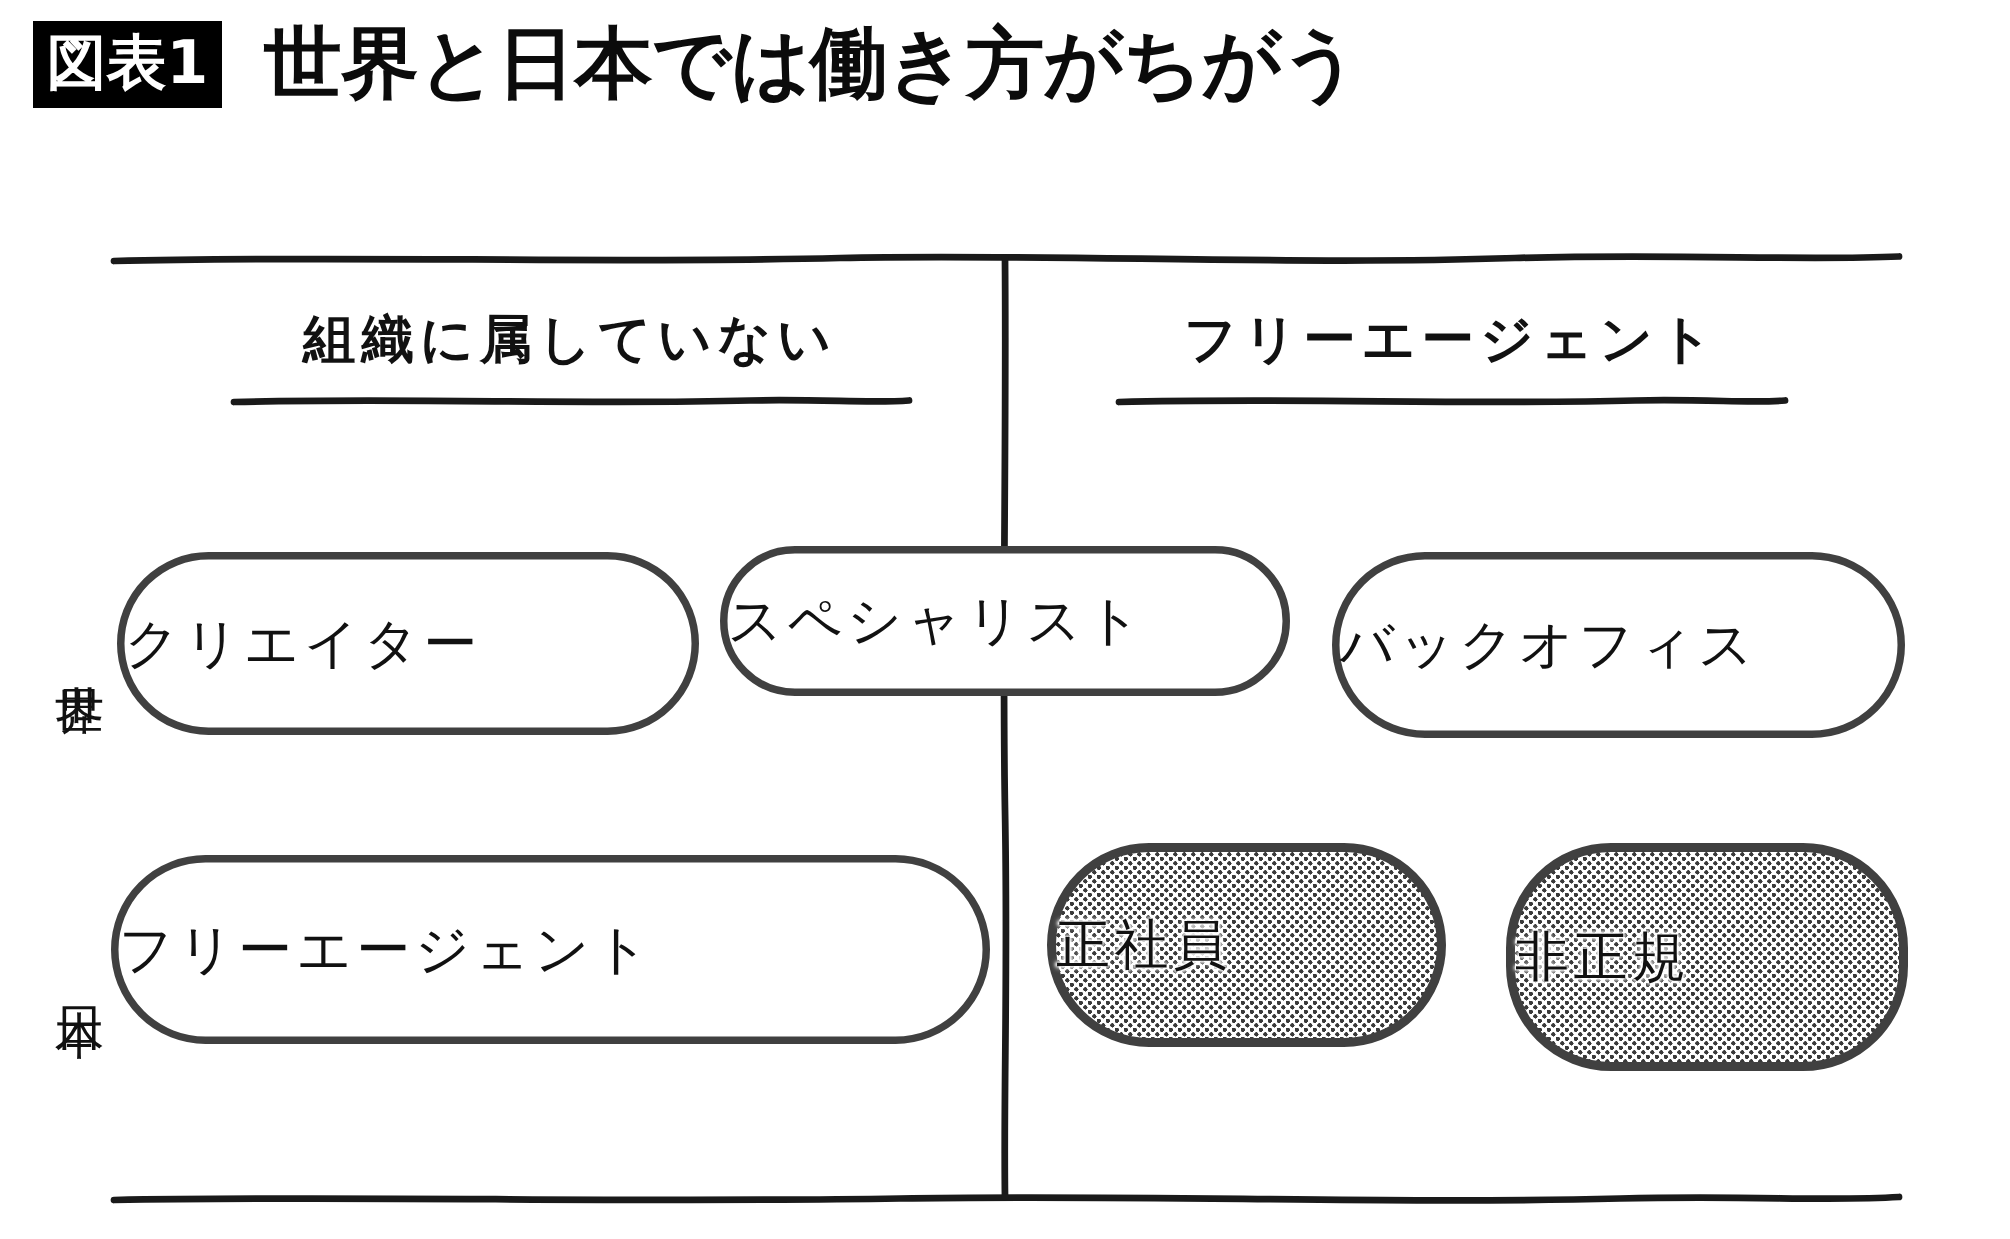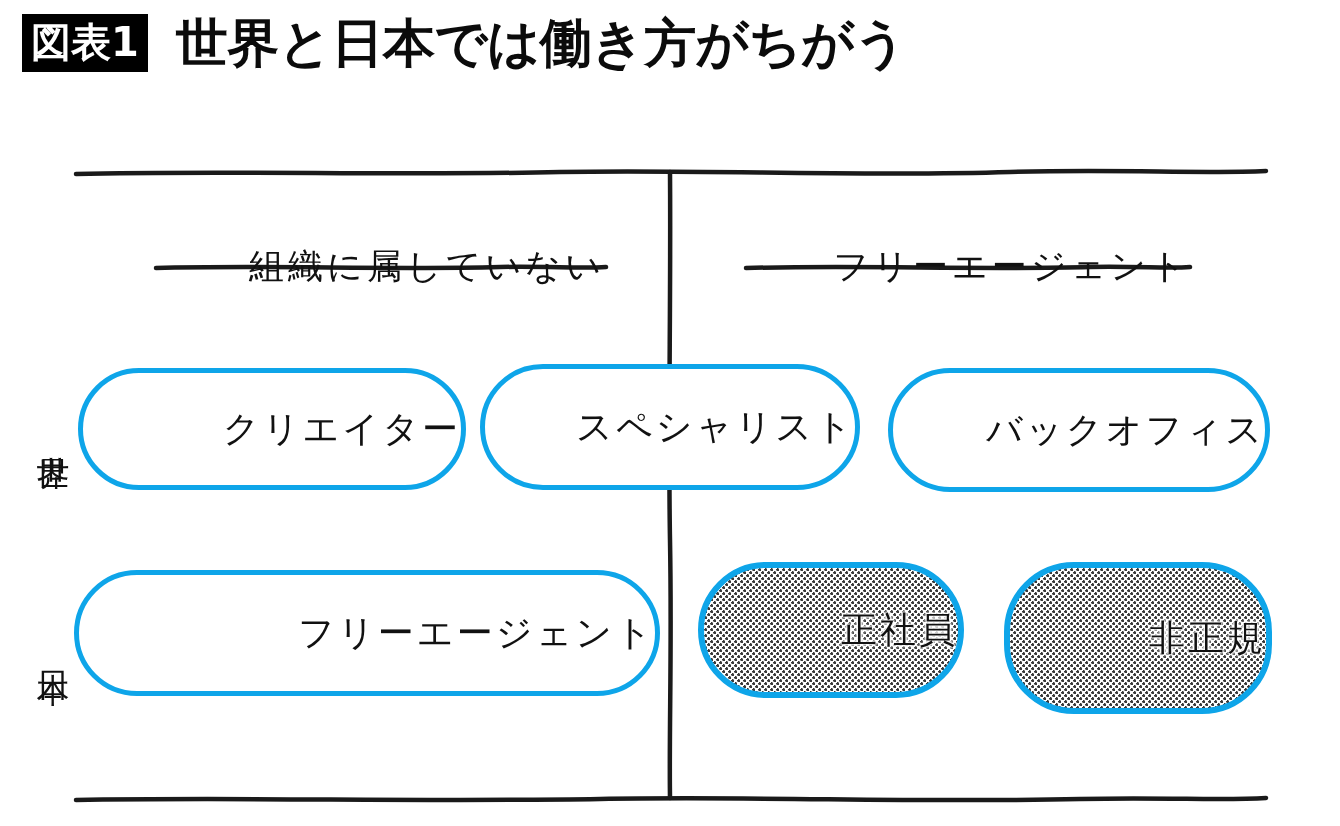--- a/index.html
+++ b/index.html
@@ -59,28 +59,27 @@
     left: 0;
     top: 0;
     width: 1340px;
     height: 826px;
     pointer-events: none;
   }
 
   
   .col-header {
     position: absolute;
-    text-align: right;
+    text-align: center;
     font-size: 35px;
-    font-weight: 400;
+    font-weight: 700;
     color: #111111;
     letter-spacing: 4px;
     white-space: nowrap;
     font-family: "DejaVu Sans", "Liberation Sans", sans-serif;
-    margin-top: 40px;
   }
   #col-header-left  { left: 155px; top: 203px; width: 450px; }
   #col-header-right { left: 745px; top: 203px; width: 445px; }
 
   
   .row-label {
     position: absolute;
     width: 48px;
     font-size: 33px;
     font-weight: 500;
@@ -92,23 +91,23 @@
     font-family: "DejaVu Sans", "Liberation Sans", sans-serif;
   }
   #row-label-world { left: 22px; top: 372px; height: 120px; }
   #row-label-japan { left: 22px; top: 588px; height: 118px; }
 
   
   .pill {
     position: absolute;
     display: flex;
     align-items: center;
-    justify-content: flex-end;
+    justify-content: flex-start;
     box-sizing: border-box;
-    border: 5px solid #0ea5e9;
+    border: 5px solid #404040;
     border-radius: 70px;
     background: #ffffff;
     font-size: 36px;
     font-weight: 500;
     color: #111111;
     letter-spacing: 3px;
     white-space: nowrap;
     font-family: Liberation Serif, serif;
   }
   .pill.shaded {
@@ -117,26 +116,25 @@
       radial-gradient(circle at 1.6px 1.6px, #3a3a3a 1.35px, rgba(0,0,0,0) 1.5px),
       radial-gradient(circle at 4.6px 4.6px, #3a3a3a 1.35px, rgba(0,0,0,0) 1.5px);
     background-size: 6px 6px, 6px 6px;
     border-width: 6px;
   }
   .pill .pill-label { position: relative; z-index: 2; }
   .pill.shaded .pill-label {
     text-shadow:
        0 0 4px #ffffff, 0 0 4px #ffffff, 0 0 3px #ffffff,
        1px 0 2px #ffffff, -1px 0 2px #ffffff;
-    margin-left: 39px;
   }
 
   
   #pill-creator     { left: 78px;  top: 368px; width: 388px; height: 122px; }
-  #pill-specialist  { left: 480px; top: 364px; width: 380px; height: 126px; }
+  #pill-specialist  { left: 480px; top: 364px; width: 380px; height: 100px; }
   #pill-backoffice  { left: 888px; top: 368px; width: 382px; height: 124px; }
   
   #pill-freeagent   { left: 74px;  top: 570px; width: 586px; height: 126px; }
   #pill-seishain    { left: 698px; top: 562px; width: 266px; height: 136px; }
   #pill-hiseiki     { left: 1004px; top: 562px; width: 268px; height: 152px; }
 </style>
 </head>
 <body>
 
 <div id="figure-root">

